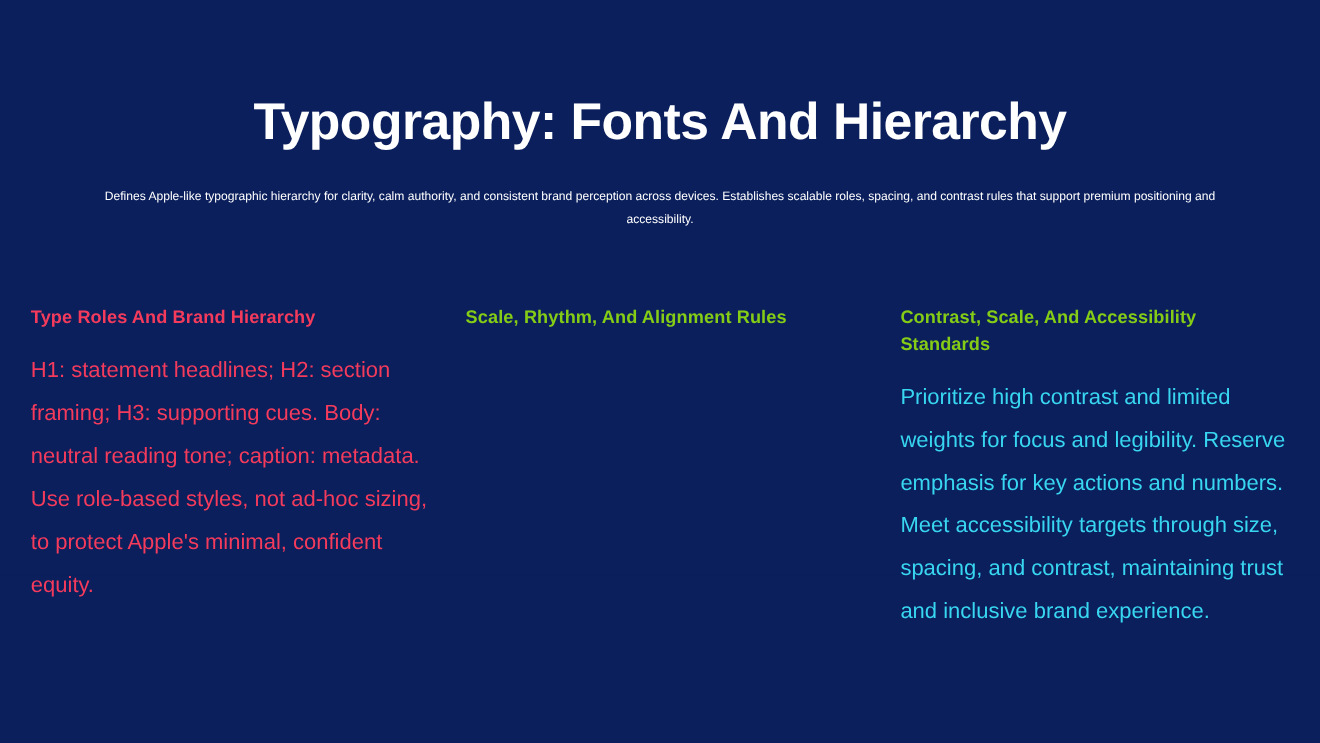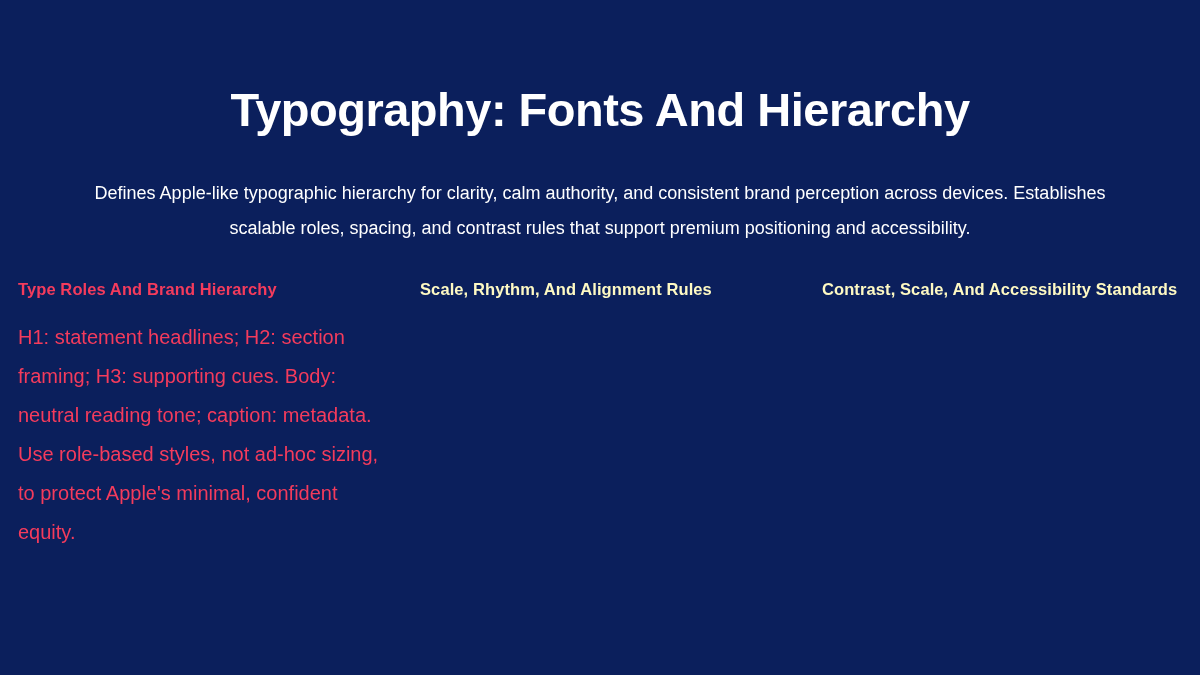--- a/index.html
+++ b/index.html
@@ -33,32 +33,32 @@
     line-height: 1.15;
   }
   .subtitle {
     position: absolute;
     top: 158px;
     left: 50%;
     transform: translateX(-50%);
     width: 1060px;
     text-align: center;
     color: #ffffff;
-    font-size: 18px;
+    font-size: 11px;
     line-height: 1.95;
     font-weight: 400;
   }
   .columns {
     position: absolute;
     top: 278px;
     left: 0;
     width: 1200px;
     display: flex;
-    justify-content: flex-end;
-    padding: 0 18px;
+    justify-content: space-between;
+    padding: 0 28px;
     box-sizing: border-box;
   }
   .col {
     width: 372px;
     margin-right: 30px;
     box-sizing: border-box;
   }
   .col:last-child {
     margin-right: 0;
   }
@@ -70,21 +70,21 @@
     letter-spacing: 0.1px;
   }
   .col-body {
     font-size: 20px;
     line-height: 1.95;
     margin: 0;
     font-weight: 400;
   }
   .c-red .col-heading { color: #f43b5c; }
   .c-red .col-body { color: #f43b5c; }
-  .c-cyan .col-heading { color: #fef9c3; }
+  .c-cyan .col-heading { color: #84cc16; }
   .c-cyan .col-body { color: #38d6f0; }
   .col-3 { width: 360px; }
 </style>
 </head>
 <body>
 
 <div class="slide">
 
   <h1 class="title">Typography: Fonts And Hierarchy</h1>
 
@@ -96,17 +96,18 @@
       <h2 class="col-heading">Type Roles And Brand Hierarchy</h2>
       <p class="col-body">H1: statement headlines; H2: section framing; H3: supporting cues. Body: neutral reading tone; caption: metadata. Use role-based styles, not ad-hoc sizing, to protect Apple's minimal, confident equity.</p>
     </div>
 
     <div class="col c-cyan">
       <h2 class="col-heading">Scale, Rhythm, And Alignment Rules</h2>
     </div>
 
     <div class="col c-cyan col-3">
       <h2 class="col-heading">Contrast, Scale, And Accessibility Standards</h2>
+      <p class="col-body">Prioritize high contrast and limited weights for focus and legibility. Reserve emphasis for key actions and numbers. Meet accessibility targets through size, spacing, and contrast, maintaining trust and inclusive brand experience.</p>
     </div>
 
   </div>
 
 </div>
 
 </body></html>

